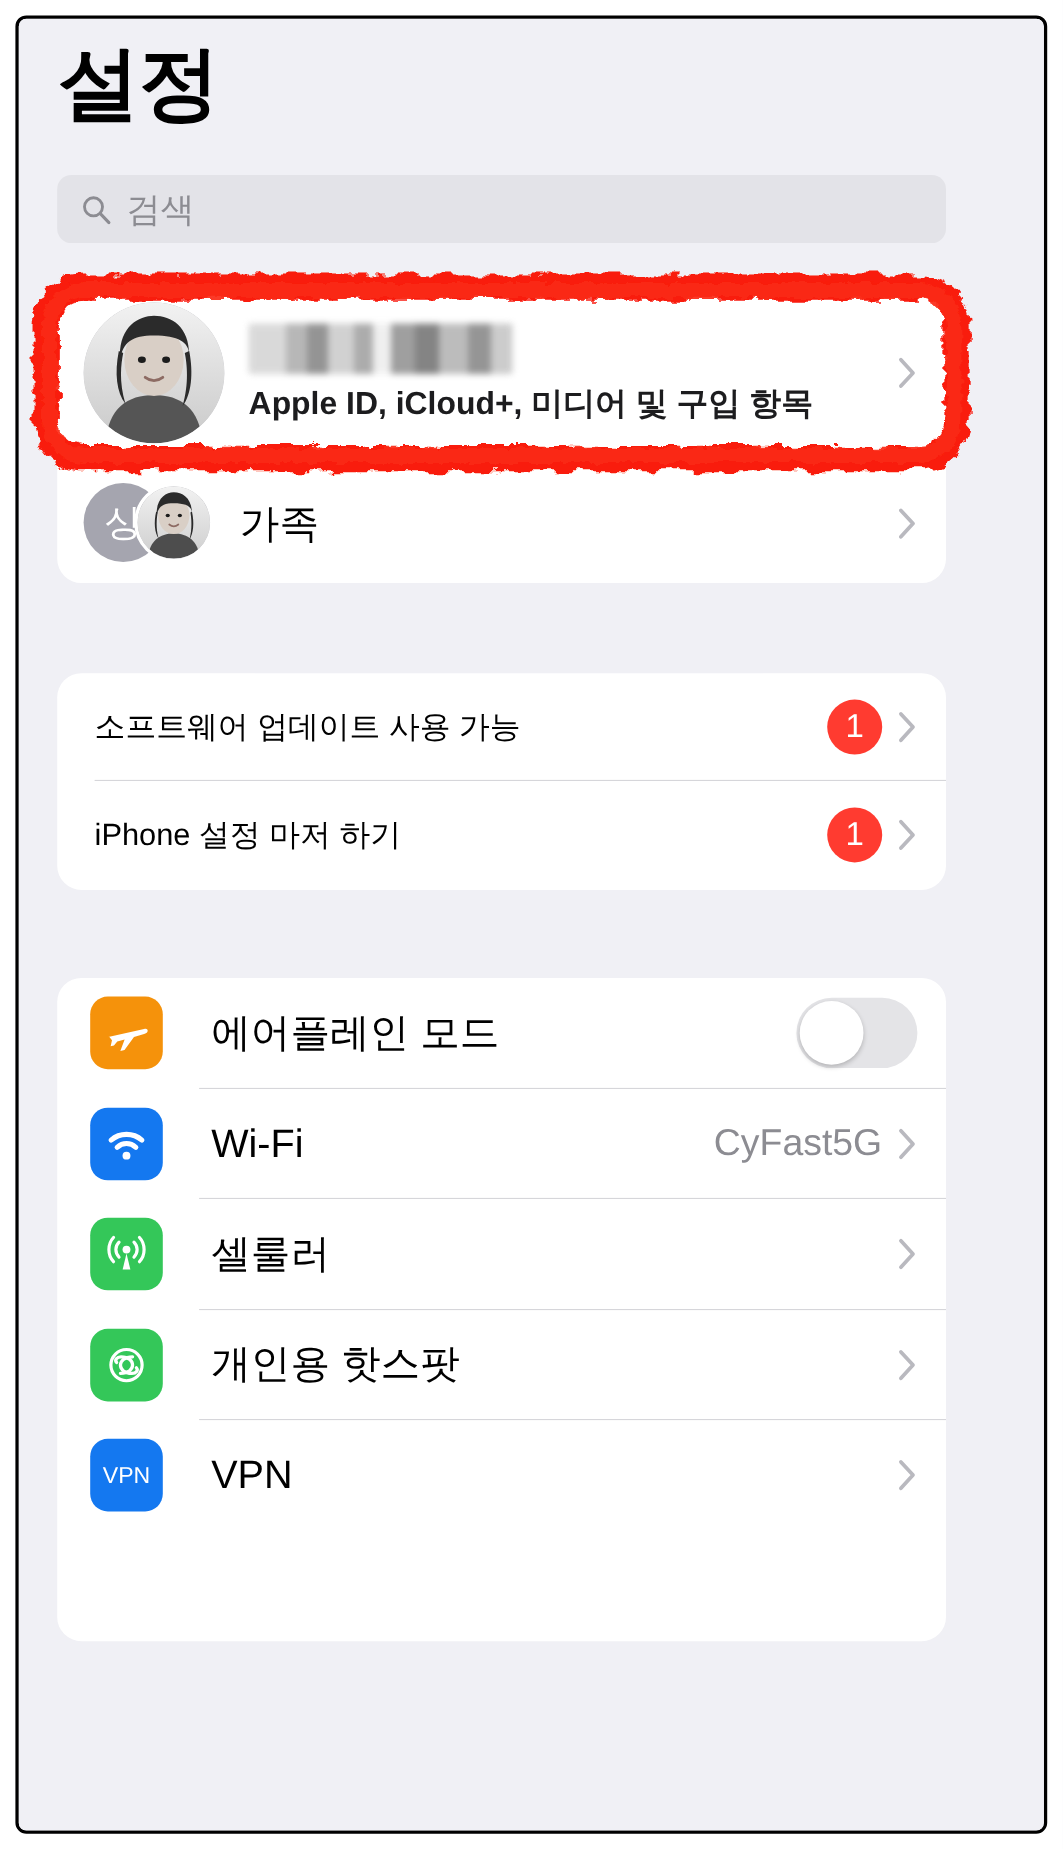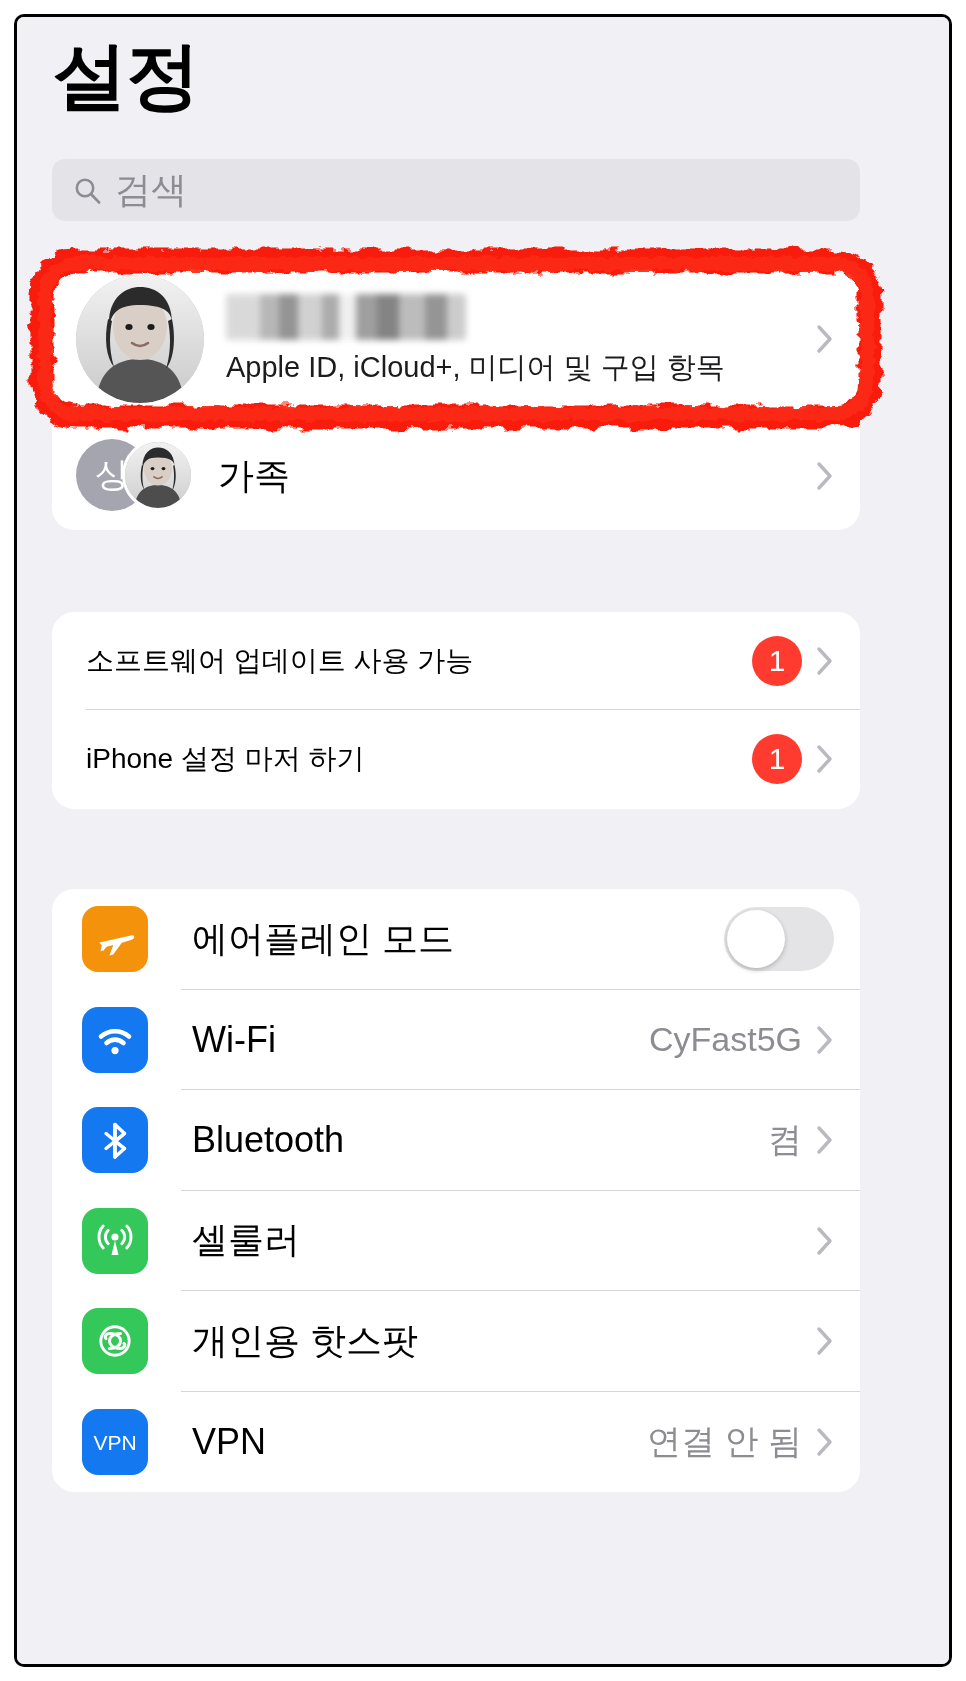--- a/index.html
+++ b/index.html
@@ -64,21 +64,21 @@
     box-sizing: border-box;
   }
   .search-icon {
     width: 27px;
     height: 27px;
     flex: 0 0 auto;
     margin-right: 14px;
   }
   .search-icon svg { display: block; }
   .search-placeholder {
-    font-size: 36px;
+    font-size: 31px;
     color: #8c8c92;
     line-height: 1;
   }
 
   
   .card {
     position: absolute;
     background: #ffffff;
     border-radius: 22px;
     overflow: hidden;
@@ -151,20 +151,21 @@
         #9a9a9a 54% 63%, #7e7e7e 63% 72%, #b9b9b9 72% 83%,
         #909090 83% 92%, #cacaca 92% 100%);
     filter: blur(3px);
     opacity: .95;
   }
   .account-sub {
     margin-top: 12px;
     font-size: 29px;
     color: #1c1c1e;
     line-height: 1.1;
+    font-weight: bold;
   }
 
   #family-row {
     height: 106px;
   }
   .family-avatars {
     position: relative;
     flex: 0 0 auto;
     width: 128px;
     height: 74px;
@@ -458,38 +459,20 @@
         <div class="conn-label">Wi-Fi</div>
         <div class="conn-value">CyFast5G</div>
         <span class="chevron">
           <svg viewBox="0 0 18 32" width="18" height="32">
             <polyline points="3,4 14,16 3,28" fill="none" stroke="#b9b9bf" stroke-width="3.4" stroke-linecap="round" stroke-linejoin="round"></polyline>
           </svg>
         </span>
         <div class="row-divider"></div>
       </div>
 
-      <div class="row">
-        <span class="app-icon" style="background:#1478f0">
-          <svg viewBox="0 0 44 44" width="44" height="44">
-            <path d="M22 6.5 L31.5 15.5 L22 23.5 L22 6.5 Z M22 23.5 L31.5 30.5 L22 39 L22 23.5 Z" fill="none" stroke="#ffffff" stroke-width="3.4" stroke-linejoin="round"></path>
-            <line x1="13" y1="15.5" x2="31.5" y2="30.5" stroke="#ffffff" stroke-width="3.4" stroke-linecap="round"></line>
-            <line x1="13" y1="30.5" x2="31.5" y2="15.5" stroke="#ffffff" stroke-width="3.4" stroke-linecap="round"></line>
-            <line x1="22" y1="6.5" x2="22" y2="39" stroke="#ffffff" stroke-width="3.4" stroke-linecap="round"></line>
-          </svg>
-        </span>
-        <div class="conn-label">Bluetooth</div>
-        <div class="conn-value">켬</div>
-        <span class="chevron">
-          <svg viewBox="0 0 18 32" width="18" height="32">
-            <polyline points="3,4 14,16 3,28" fill="none" stroke="#b9b9bf" stroke-width="3.4" stroke-linecap="round" stroke-linejoin="round"></polyline>
-          </svg>
-        </span>
-        <div class="row-divider"></div>
-      </div>
 
       <div class="row">
         <span class="app-icon" style="background:#34c759">
           <svg viewBox="0 0 44 44" width="44" height="44">
             <circle cx="22" cy="18" r="3.6" fill="#ffffff"></circle>
             <path d="M22 21.5 L18.5 36 L25.5 36 Z" fill="#ffffff"></path>
             <path d="M15.2 11.2 C11.4 15 11.4 21 15.2 24.8" fill="none" stroke="#ffffff" stroke-width="2.9" stroke-linecap="round"></path>
             <path d="M28.8 11.2 C32.6 15 32.6 21 28.8 24.8" fill="none" stroke="#ffffff" stroke-width="2.9" stroke-linecap="round"></path>
             <path d="M10.2 7 C4.6 12.8 4.6 23.2 10.2 29" fill="none" stroke="#ffffff" stroke-width="2.9" stroke-linecap="round"></path>
             <path d="M33.8 7 C39.4 12.8 39.4 23.2 33.8 29" fill="none" stroke="#ffffff" stroke-width="2.9" stroke-linecap="round"></path>
@@ -523,21 +506,20 @@
         <div class="row-divider"></div>
       </div>
 
       <div class="row">
         <span class="app-icon" style="background:#1478f0">
           <svg viewBox="0 0 66 66" width="66" height="66">
             <text x="33" y="40.5" text-anchor="middle" font-family="Liberation Sans, sans-serif" font-size="21" fill="#ffffff">VPN</text>
           </svg>
         </span>
         <div class="conn-label">VPN</div>
-        <div class="conn-value">연결 안 됨</div>
         <span class="chevron">
           <svg viewBox="0 0 18 32" width="18" height="32">
             <polyline points="3,4 14,16 3,28" fill="none" stroke="#b9b9bf" stroke-width="3.4" stroke-linecap="round" stroke-linejoin="round"></polyline>
           </svg>
         </span>
       </div>
 
     </div>
 
   </div>

